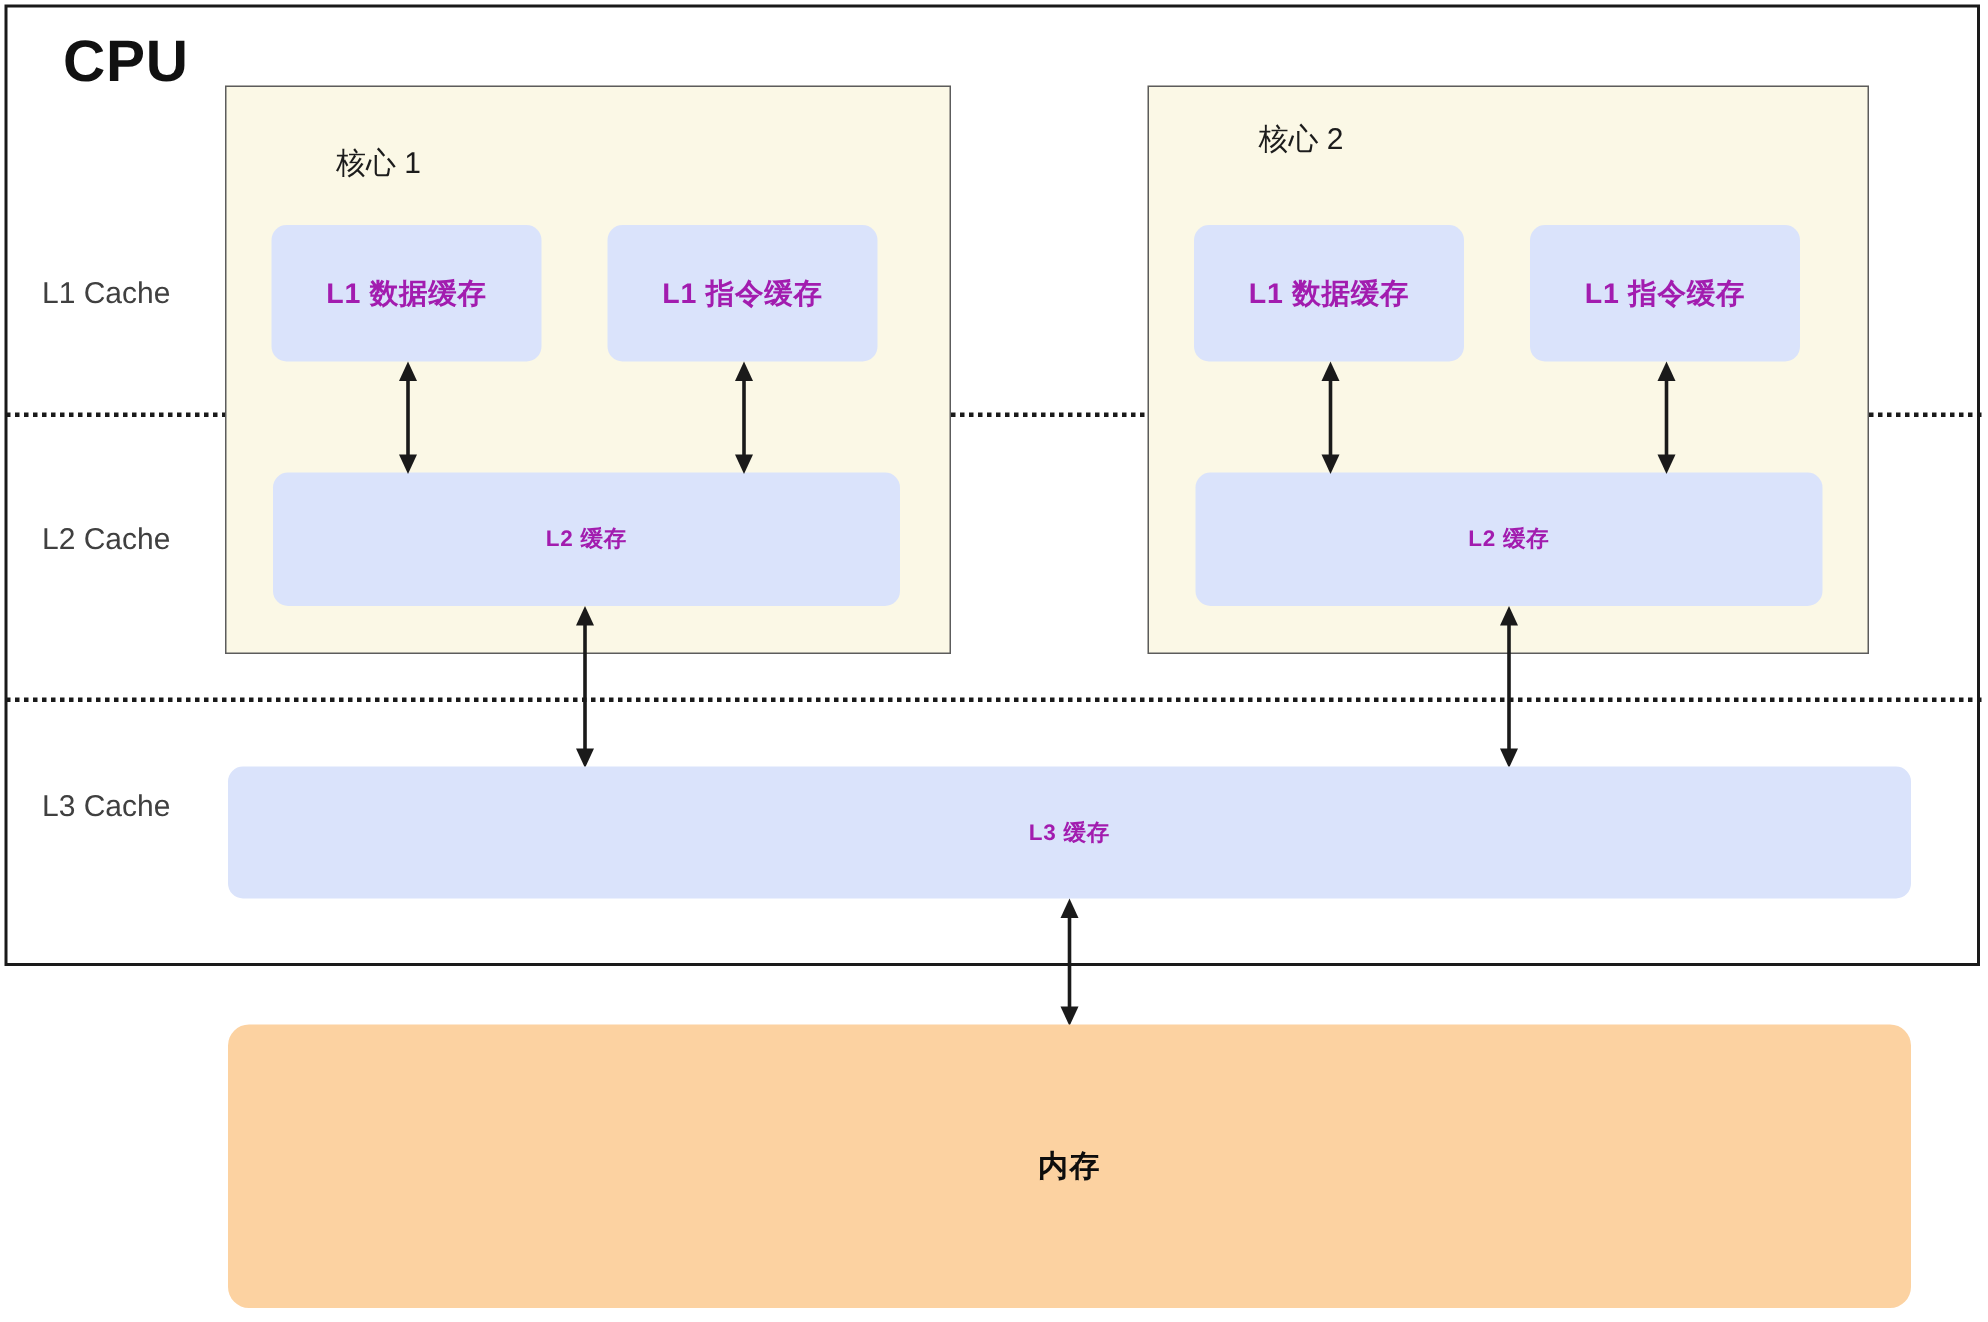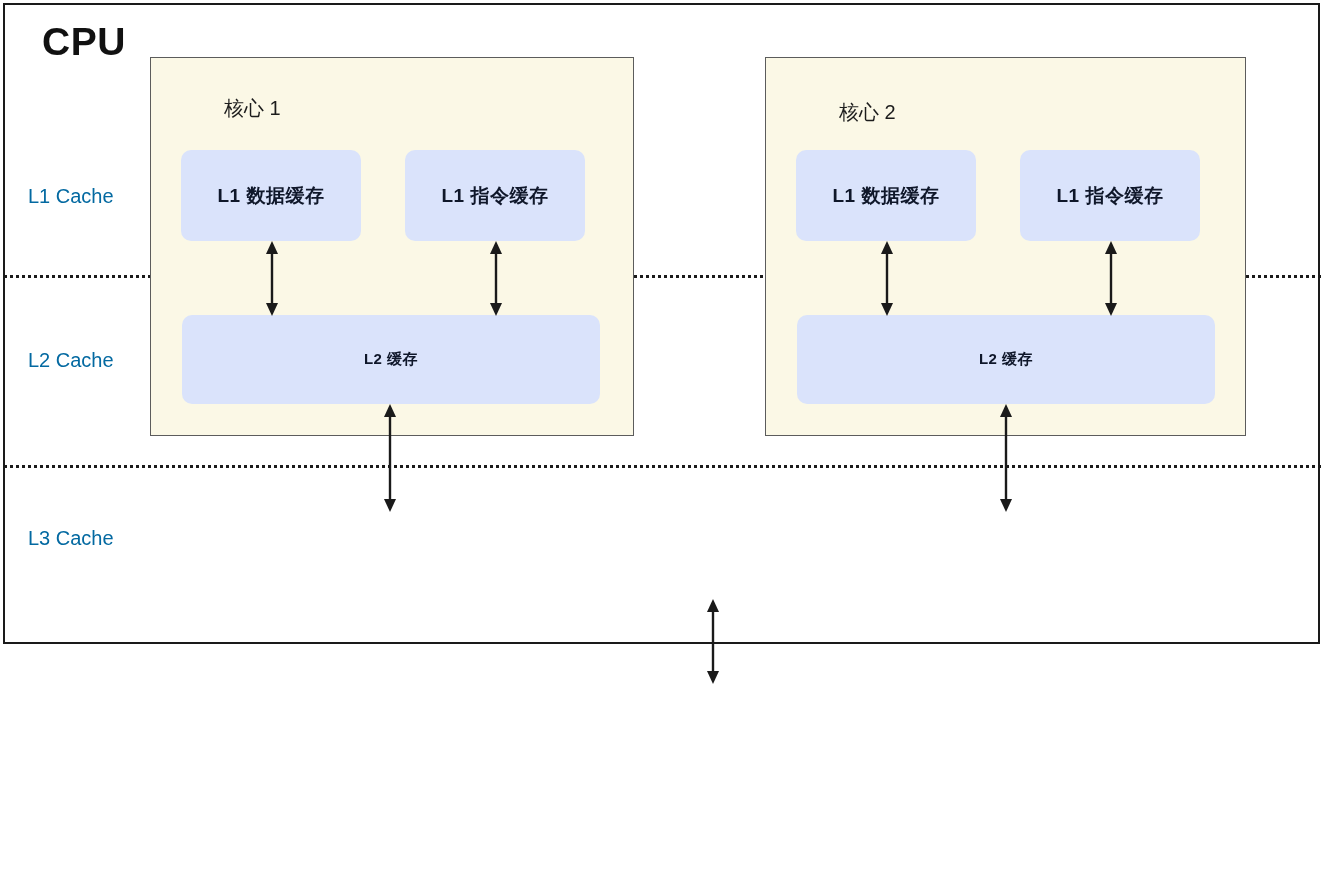--- a/index.html
+++ b/index.html
@@ -63,21 +63,21 @@
     background: #dae3fb;
     border-radius: 10px;
     display: flex;
     align-items: center;
     justify-content: center;
     box-sizing: border-box;
   }
   .cache-block span {
     font-size: 19px;
     font-weight: bold;
-    color: #0f172a;
+    color: #a21caf;
     white-space: nowrap;
     letter-spacing: 0.5px;
   }
   .cache-block.l2 span,
   .cache-block.l3 span { font-size: 15px; }
 
   .memory-block {
     position: absolute;
     background: #fcd2a1;
     border-radius: 14px;
@@ -91,21 +91,21 @@
     font-weight: bold;
     color: #0d0d0d;
     letter-spacing: 1px;
   }
 
   
   .tier-label {
     position: absolute;
     left: 28px;
     font-size: 20px;
-    color: #0369a1;
+    color: #404040;
     white-space: nowrap;
     line-height: 1;
   }
 
   
   .tier-divider {
     position: absolute;
     left: 4px;
     width: 1317px;
     height: 0;
@@ -166,21 +166,21 @@
 
   <div class="arrow" style="left:380px; top:404px;">
     <svg width="20" height="108" viewBox="0 0 20 108">
       <line x1="10" y1="10" x2="10" y2="98" stroke="#1a1a1a" stroke-width="2.4"></line>
       <polygon points="10,0 4,13 16,13" fill="#1a1a1a"></polygon>
       <polygon points="10,108 4,95 16,95" fill="#1a1a1a"></polygon>
     </svg>
   </div>
 
   <div class="core-box" style="left:765px; top:57px; width:481px; height:379px;"></div>
-  <div class="core-label" style="left:803px; top:99px;">核心 2</div>
+  <div class="core-label" style="left:803px; top:79px;">核心 2</div>
 
   <div class="cache-block" style="left:796px; top:150px; width:180px; height:91px;">
     <span>L1 数据缓存</span>
   </div>
 
   <div class="cache-block" style="left:1020px; top:150px; width:180px; height:91px;">
     <span>L1 指令缓存</span>
   </div>
 
   <div class="cache-block l2" style="left:797px; top:315px; width:418px; height:89px;">
@@ -202,23 +202,29 @@
     </svg>
   </div>
   <div class="arrow" style="left:996px; top:404px;">
     <svg width="20" height="108" viewBox="0 0 20 108">
       <line x1="10" y1="10" x2="10" y2="98" stroke="#1a1a1a" stroke-width="2.4"></line>
       <polygon points="10,0 4,13 16,13" fill="#1a1a1a"></polygon>
       <polygon points="10,108 4,95 16,95" fill="#1a1a1a"></polygon>
     </svg>
   </div>
 
+  <div class="cache-block l3" style="left:152px; top:511px; width:1122px; height:88px;">
+    <span>L3 缓存</span>
+  </div>
 
   <div class="arrow" style="left:703px; top:599px;">
     <svg width="20" height="85" viewBox="0 0 20 85">
       <line x1="10" y1="10" x2="10" y2="75" stroke="#1a1a1a" stroke-width="2.4"></line>
       <polygon points="10,0 4,13 16,13" fill="#1a1a1a"></polygon>
       <polygon points="10,85 4,72 16,72" fill="#1a1a1a"></polygon>
     </svg>
   </div>
 
+  <div class="memory-block" style="left:152px; top:683px; width:1122px; height:189px;">
+    <span>内存</span>
+  </div>
 
 </div>
 
 </body></html>

